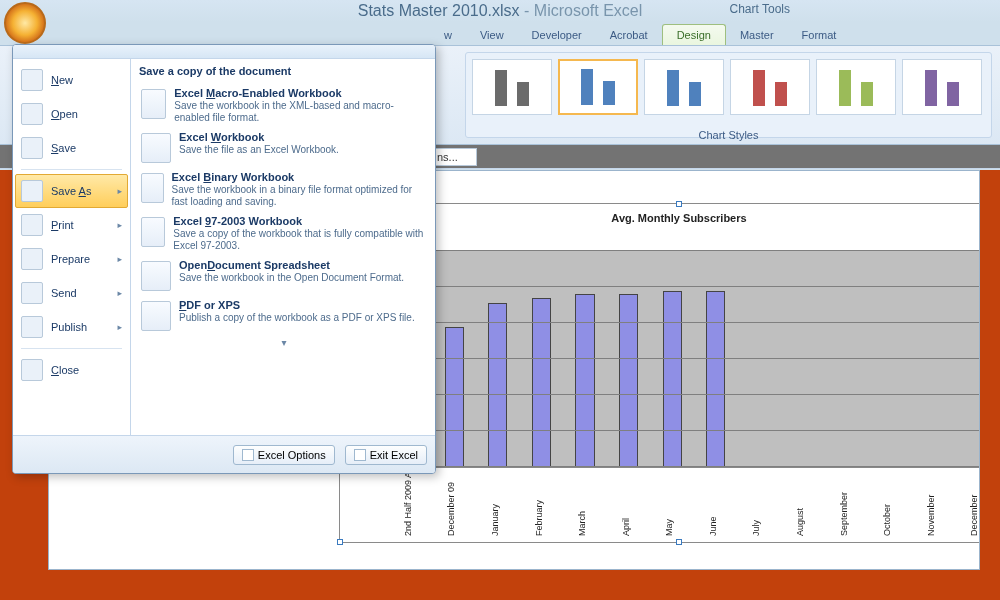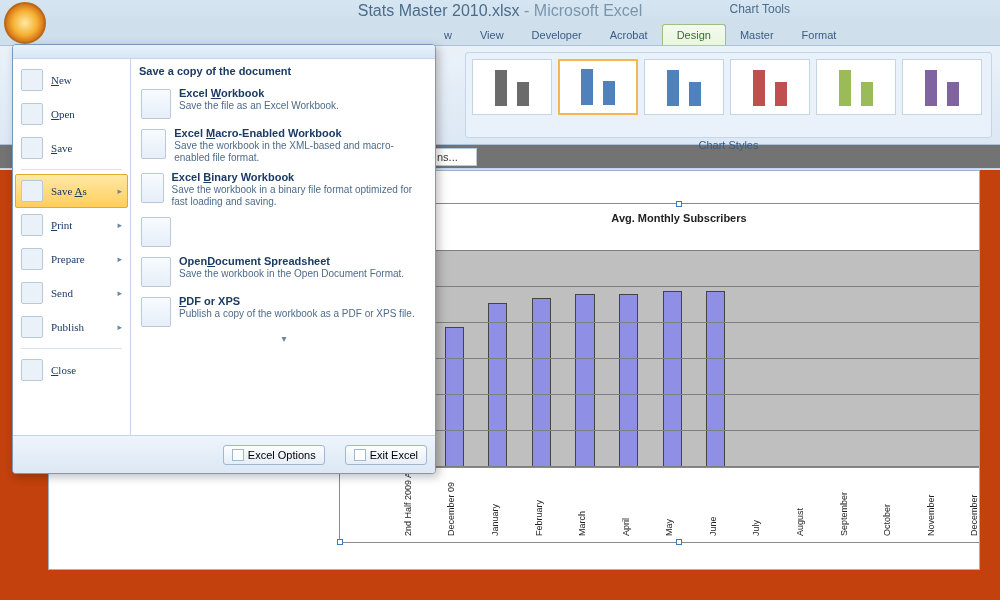--- a/index.html
+++ b/index.html
@@ -10,21 +10,21 @@
   .chart-tools-label { position:absolute; right:210px; top:2px; color:#4a6c8b; font-size:12px;margin-left:31px;}
   .ribbon-tabs { height: 23px; display: flex; align-items: flex-end; padding-left: 430px; gap: 0; background:#cfe0ec;}
   .ribbon-tab { padding: 4px 14px; color:#3b5a84; cursor:default;}
   .ribbon-tab.active { background: linear-gradient(#f4faef,#eaf6df); border: 1px solid #9ebf7f; border-bottom:none; border-radius:3px 3px 0 0; color:#3a6e2a;}
   .ribbon { height: 100px; background: linear-gradient(#eaf1f9,#dce8f4); border-top:1px solid #a9c2d9; border-bottom:1px solid #a9c2d9; position:relative;}
   .styles-group { position:absolute; left:465px; top:6px; right:8px; bottom:6px; border:1px solid #c4d6ea; border-radius:3px; background:#e9f1fa; }
   .styles-row { display:flex; gap:6px; padding:6px; }
   .style-thumb { width:80px; height:56px; background:#fff; border:1px solid #c5d5e5; display:flex; align-items:flex-end; justify-content:center; gap:10px; padding-bottom:8px;}
   .style-thumb.sel { border:2px solid #f5b84f; box-shadow:0 0 0 1px #fff inset;}
   .bar { width:12px; }
-  .styles-label { text-align:center; color:#3b5a84; font-size:11px; margin-top:18px;}
+  .styles-label { text-align:center; color:#3b5a84; font-size:11px; margin-top:8px;}
   .fx-row { height:24px; display:flex; align-items:center; padding-left:430px; gap:4px; background:#737373; border-bottom:1px solid #c4d6ea;}
   .ns { border:1px solid #b8c9da; background:#fff; padding:2px 18px 2px 6px; font-size:11px; color:#333;}
   .workspace { position:absolute; top:170px; left:0; right:0; bottom:0; background:#c2410c;}
   .sheet { position:absolute; left:48px; top:0; right:20px; bottom:30px; background:#fff; border:1px solid #9bb4cc; overflow:hidden;}
   .chart-box { position:absolute; left:290px; top:32px; width:680px; height:340px; background:#fff; border:1px solid #8a8a8a; }
   .chart-title { text-align:center; font-weight:bold; font-size:11px; margin-top:8px; color:#222;}
   .plot { position:absolute; left:48px; right:18px; top:46px; bottom:74px; background:#bfbfbf; border:1px solid #888;}
   .plot .grid { position:absolute; left:0; right:0; height:0; border-top:1px solid #7f7f7f;}
   .yaxis { position:absolute; left:18px; top:46px; bottom:74px; width:26px;}
   .ytick { position:absolute; right:4px; font-size:9px; color:#333; transform:translateY(-50%);}
@@ -33,35 +33,35 @@
   .xlabels { position:absolute; left:48px; right:18px; bottom:6px; height:66px;}
   .xlab { position:absolute; bottom:0; font-size:9px; color:#222; transform: rotate(-90deg); transform-origin: left bottom; white-space:nowrap;}
   .chart-sel { position:absolute; width:6px; height:6px; border:1px solid #3a7abf; background:#fff;}
 
   
   .office-btn { position:absolute; left:4px; top:2px; width:42px; height:42px; border-radius:50%; background: radial-gradient(#ffe9a5,#f5b133 45%,#c95d12 80%); border:2px solid #b86a1a; z-index:60;}
   .office-menu { position:absolute; left:12px; top:44px; width:424px; height:430px; background:#fff; border:1px solid #7a98b8; border-radius:4px; box-shadow:3px 3px 10px rgba(0,0,0,.25); z-index:50; overflow:hidden;}
   .om-top { height:14px; background:linear-gradient(#e9f2fb,#d6e6f5); border-bottom:1px solid #c4d6ea;}
   .om-body { display:flex; height:376px;}
   .om-left { width:118px; border-right:1px solid #c4d6ea; padding:4px 2px;}
-  .om-left .item { display:flex; align-items:center; gap:8px; padding:6px 6px; color:#1b3a66; cursor:default; border-radius:2px;font-family:Liberation Serif, serif;}
+  .om-left .item { display:flex; align-items:center; gap:8px; padding:6px 6px; color:#1b3a66; cursor:default; border-radius:2px;}
   .om-left .item.with-arrow::after { content:"▸"; margin-left:auto; font-size:9px; color:#6b87a6;}
   .om-left .item.active { background:linear-gradient(#ffe9a7,#ffce5b); border:1px solid #e2a933; padding:5px 5px;}
   .om-left .sep { height:1px; background:#d7e3f0; margin:4px 6px;}
   .om-left .icon { width:22px; height:22px; display:inline-block; border:1px solid #b8c9da; background:#eaf1f9; border-radius:2px;}
   .om-left .lbl u { text-decoration:underline;}
   .om-right { flex:1; padding:4px 6px 4px 8px; overflow:auto;}
   .om-right h4 { margin:2px 0 6px 0; font-size:11px; font-weight:bold; color:#1b3a66;}
   .sa-item { display:flex; gap:8px; padding:4px 2px;}
   .sa-item .icon { width:30px; height:30px; border:1px solid #b8c9da; background:linear-gradient(#f8fbff,#e6eef8); border-radius:2px; margin-top:2px;}
   .sa-item .txt b { color:#1b3a66; display:block; font-size:11px;}
   .sa-item .txt span { color:#4d6b8c; font-size:10px;}
   .sa-item .txt b u { text-decoration:underline;}
   .om-right .arrow-more { text-align:center; color:#6b87a6; font-size:10px; margin-top:2px;}
-  .om-bottom { height:38px; background:linear-gradient(#eef4fb,#dce8f4); border-top:1px solid #c4d6ea; display:flex; align-items:center; justify-content:flex-end; gap:20px; padding:0 8px;}
+  .om-bottom { height:38px; background:linear-gradient(#eef4fb,#dce8f4); border-top:1px solid #c4d6ea; display:flex; align-items:center; justify-content:flex-end; gap:10px; padding:0 8px;}
   .om-bottom button { font-family:inherit; font-size:11px; padding:3px 8px; border:1px solid #9fb8cf; background:linear-gradient(#fdfefe,#e6eef8); border-radius:3px; cursor:default;}
   .om-bottom .bicon { display:inline-block; width:12px; height:12px; vertical-align:-2px; margin-right:4px; border:1px solid #9fb8cf; background:#fff;}
 </style>
 </head>
 <body>
 
 <div class="titlebar">
   <div class="title-center">
     <span>Stats Master 2010.xlsx</span><span class="dim"> - </span><span class="dim">Microsoft Excel</span>
   </div>
@@ -217,32 +217,33 @@
         <div class="item">
           <span class="icon"></span>
           <span class="lbl"><u>C</u>lose</span>
         </div>
       </div>
     <div class="om-right">
       <h4>Save a copy of the document</h4>
       <div id="om-right-list">
           <div class="sa-item">
             <div class="icon"></div>
+            <div class="txt"><b>Excel <u>M</u>acro-Enabled Workbook</b><span>Save the workbook in the XML-based and macro-enabled file format.</span></div>
+          </div>
+          <div class="sa-item">
+            <div class="icon"></div>
             <div class="txt"><b>Excel <u>W</u>orkbook</b><span>Save the file as an Excel Workbook.</span></div>
           </div>
           <div class="sa-item">
             <div class="icon"></div>
-            <div class="txt"><b>Excel <u>M</u>acro-Enabled Workbook</b><span>Save the workbook in the XML-based and macro-enabled file format.</span></div>
-          </div>
-          <div class="sa-item">
-            <div class="icon"></div>
             <div class="txt"><b>Excel <u>B</u>inary Workbook</b><span>Save the workbook in a binary file format optimized for fast loading and saving.</span></div>
           </div>
           <div class="sa-item">
             <div class="icon"></div>
+            <div class="txt"><b>Excel <u>9</u>7-2003 Workbook</b><span>Save a copy of the workbook that is fully compatible with Excel 97-2003.</span></div>
           </div>
           <div class="sa-item">
             <div class="icon"></div>
             <div class="txt"><b>Open<u>D</u>ocument Spreadsheet</b><span>Save the workbook in the Open Document Format.</span></div>
           </div>
           <div class="sa-item">
             <div class="icon"></div>
             <div class="txt"><b><u>P</u>DF or XPS</b><span>Publish a copy of the workbook as a PDF or XPS file.</span></div>
           </div>
         </div>

